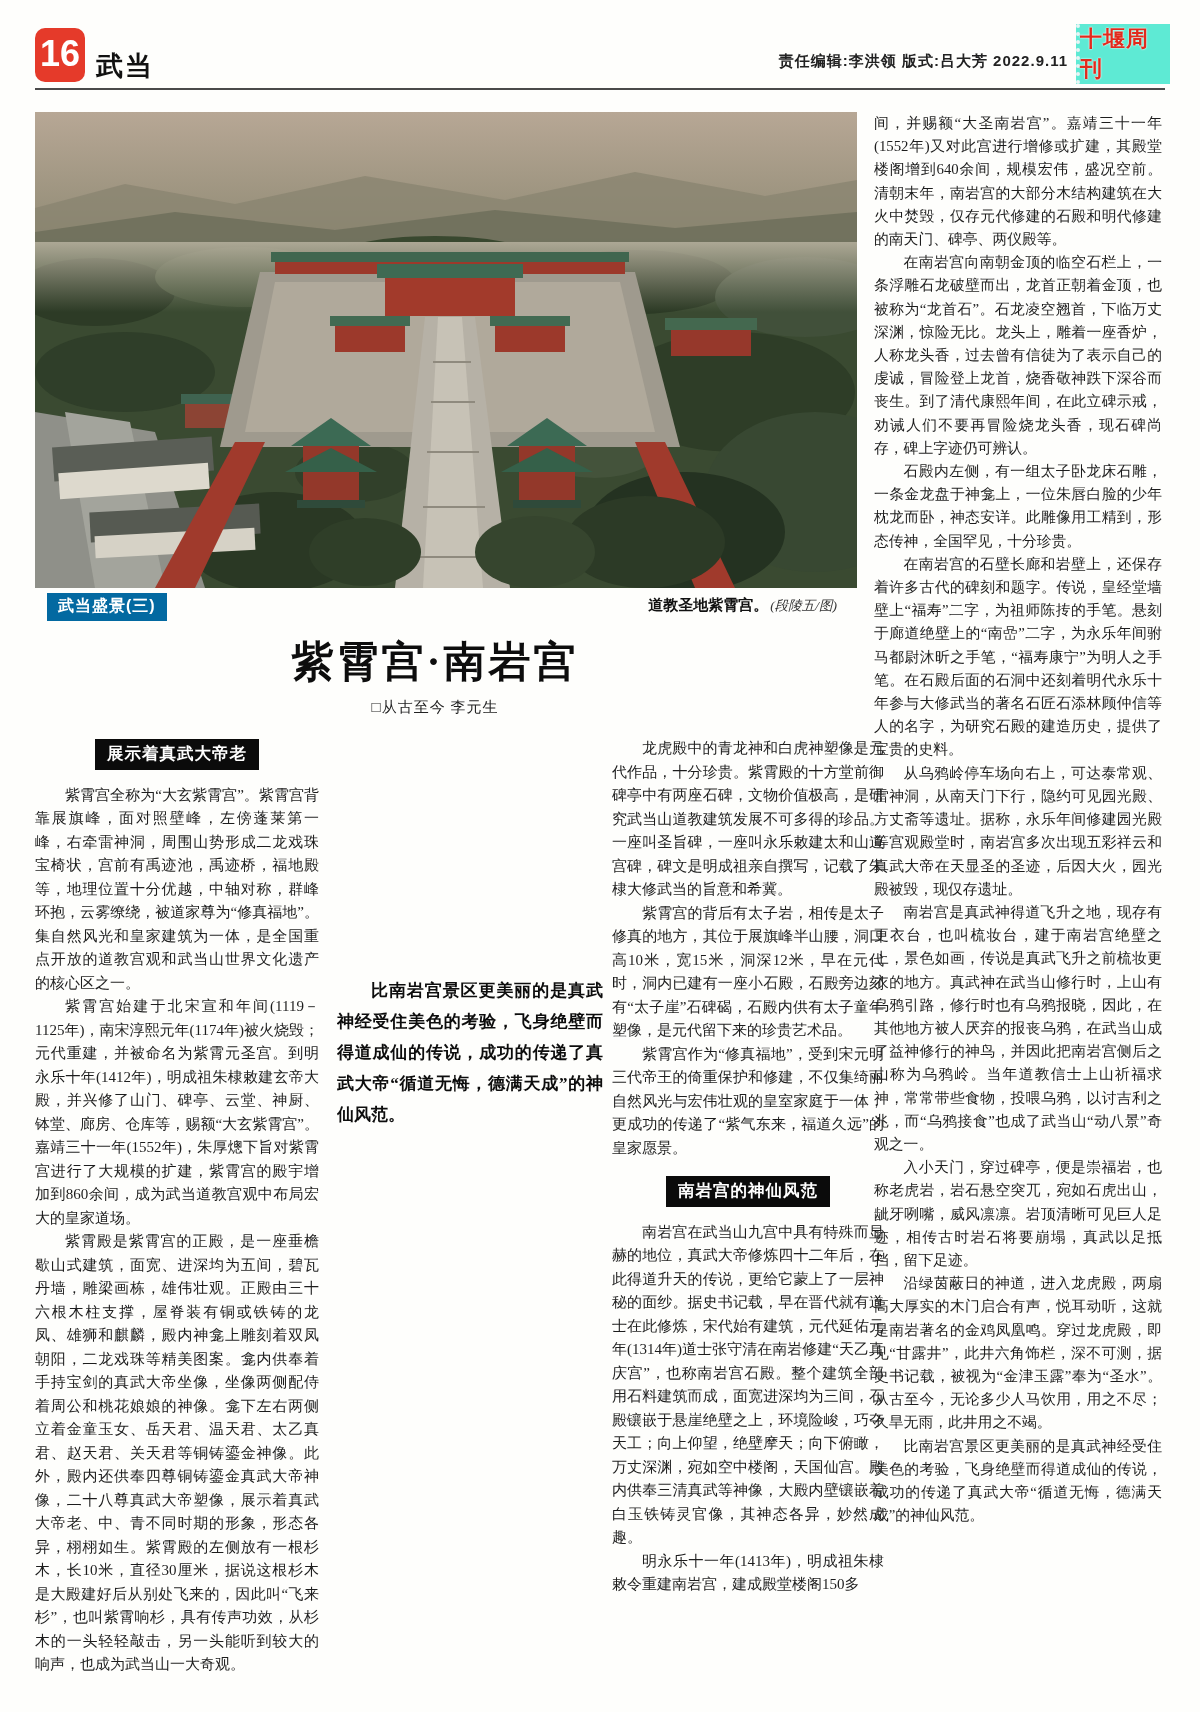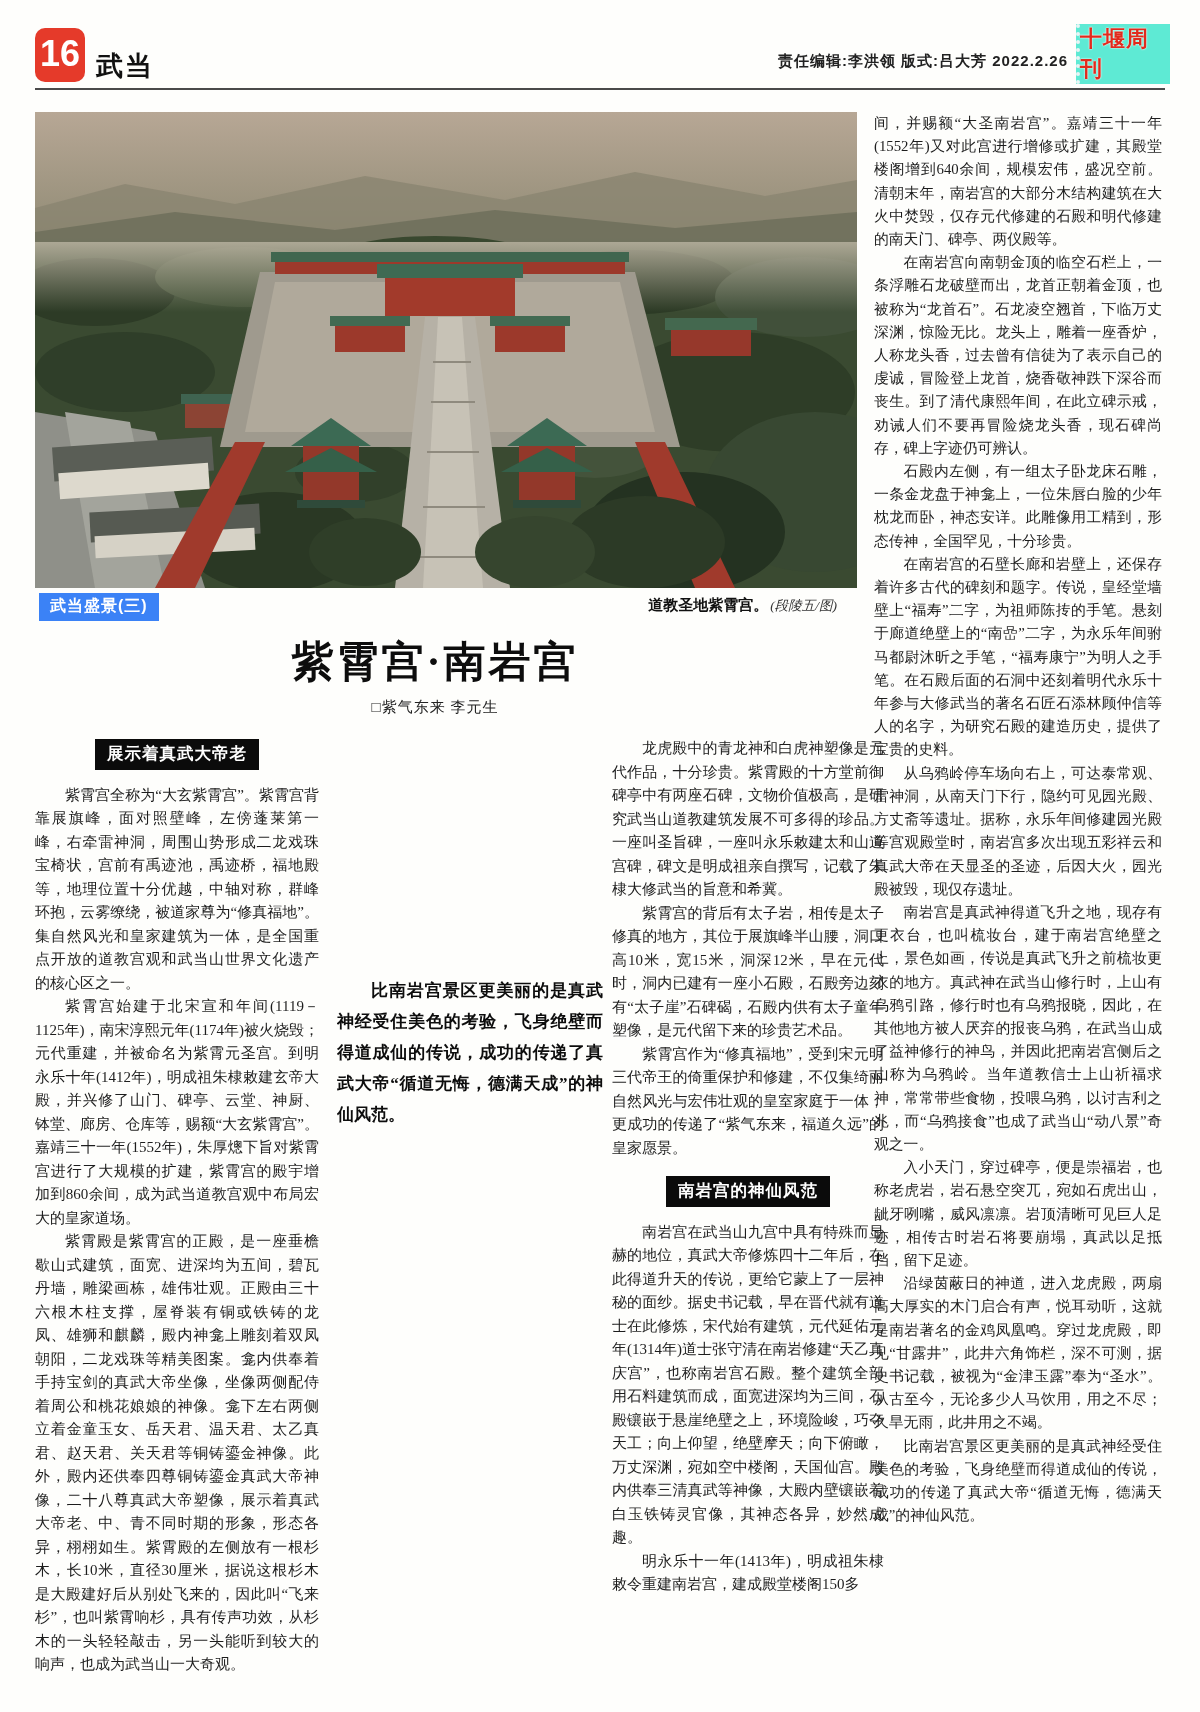--- a/index.html
+++ b/index.html
@@ -39,21 +39,21 @@
     position:absolute; left:35px; top:88px; width:1130px; height:2px; background:#4a4a4a;
   }
   
   .photo {
     position:absolute; left:35px; top:112px; width:822px; height:476px;
     background:#58604c; overflow:hidden;
   }
   .photo svg { display:block; width:100%; height:100%; }
   .caption-row { position:absolute; left:35px; top:592px; width:822px; height:28px; }
   .series-label {
-    position:absolute; left:4px; top:1px; background:#3b82f6; color:#fff;
+    position:absolute; left:12px; top:1px; background:#0369a1; color:#fff;
     font-family:"Liberation Sans","DejaVu Sans",sans-serif;
     font-size:16px; font-weight:bold; padding:3px 11px 4px; letter-spacing:1px;
   }
   .photo-caption {
     position:absolute; right:20px; top:4px; font-size:15px; color:#111;
   }
   .photo-caption .cap-main { font-weight:bold; }
   .photo-caption .cap-credit { font-size:13.5px; font-style:italic; color:#333; margin-left:2px; }
   
   .art-title {
@@ -85,21 +85,21 @@
   }
   .pull-quote p { text-indent:2em; }
 </style>
 </head>
 <body>
 
 <div class="page">
 
   <div class="hdr-pagenum">16</div>
   <div class="hdr-section">武当</div>
-  <div class="hdr-editors">责任编辑:李洪领  版式:吕大芳  2022.2.26</div>
+  <div class="hdr-editors">责任编辑:李洪领  版式:吕大芳  2022.9.11</div>
   <div class="hdr-masthead">十堰周刊</div>
   <div class="hdr-rule"></div>
 
   <div class="photo">
     <svg viewBox="0 0 822 476" preserveAspectRatio="none">
       <defs>
         <linearGradient id="haze" x1="0" y1="0" x2="0" y2="1">
           <stop offset="0" stop-color="#b7a795"></stop>
             <stop offset="0.6" stop-color="#9a927d"></stop>
             <stop offset="1" stop-color="#77765f"></stop>
@@ -187,21 +187,21 @@
   </div>
 
   <div class="caption-row">
     <span class="series-label">武当盛景(三)</span>
     <span class="photo-caption">
       <span class="cap-main">道教圣地紫霄宫。</span><span class="cap-credit">(段陵五/图)</span>
     </span>
   </div>
 
   <h1 class="art-title">紫霄宫·南岩宫</h1>
-  <div class="art-byline">□紫气东来 李元生</div>
+  <div class="art-byline">□从古至今 李元生</div>
 
   <div class="col col1">
     <div class="sec-head-wrap">
       <span class="sec-head">展示着真武大帝老</span>
     </div>
     <p>紫霄宫全称为“大玄紫霄宫”。紫霄宫背靠展旗峰，面对照壁峰，左傍蓬莱第一峰，右牵雷神洞，周围山势形成二龙戏珠宝椅状，宫前有禹迹池，禹迹桥，福地殿等，地理位置十分优越，中轴对称，群峰环抱，云雾缭绕，被道家尊为“修真福地”。集自然风光和皇家建筑为一体，是全国重点开放的道教宫观和武当山世界文化遗产的核心区之一。</p>
     <p>紫霄宫始建于北宋宣和年间(1119－1125年)，南宋淳熙元年(1174年)被火烧毁；元代重建，并被命名为紫霄元圣宫。到明永乐十年(1412年)，明成祖朱棣敕建玄帝大殿，并兴修了山门、碑亭、云堂、神厨、钵堂、廊房、仓库等，赐额“大玄紫霄宫”。嘉靖三十一年(1552年)，朱厚熜下旨对紫霄宫进行了大规模的扩建，紫霄宫的殿宇增加到860余间，成为武当道教宫观中布局宏大的皇家道场。</p>
     <p>紫霄殿是紫霄宫的正殿，是一座垂檐歇山式建筑，面宽、进深均为五间，碧瓦丹墙，雕梁画栋，雄伟壮观。正殿由三十六根木柱支撑，屋脊装有铜或铁铸的龙凤、雄狮和麒麟，殿内神龛上雕刻着双凤朝阳，二龙戏珠等精美图案。龛内供奉着手持宝剑的真武大帝坐像，坐像两侧配侍着周公和桃花娘娘的神像。龛下左右两侧立着金童玉女、岳天君、温天君、太乙真君、赵天君、关天君等铜铸鎏金神像。此外，殿内还供奉四尊铜铸鎏金真武大帝神像，二十八尊真武大帝塑像，展示着真武大帝老、中、青不同时期的形象，形态各异，栩栩如生。紫霄殿的左侧放有一根杉木，长10米，直径30厘米，据说这根杉木是大殿建好后从别处飞来的，因此叫“飞来杉”，也叫紫霄响杉，具有传声功效，从杉木的一头轻轻敲击，另一头能听到较大的响声，也成为武当山一大奇观。</p>
   </div>
 

